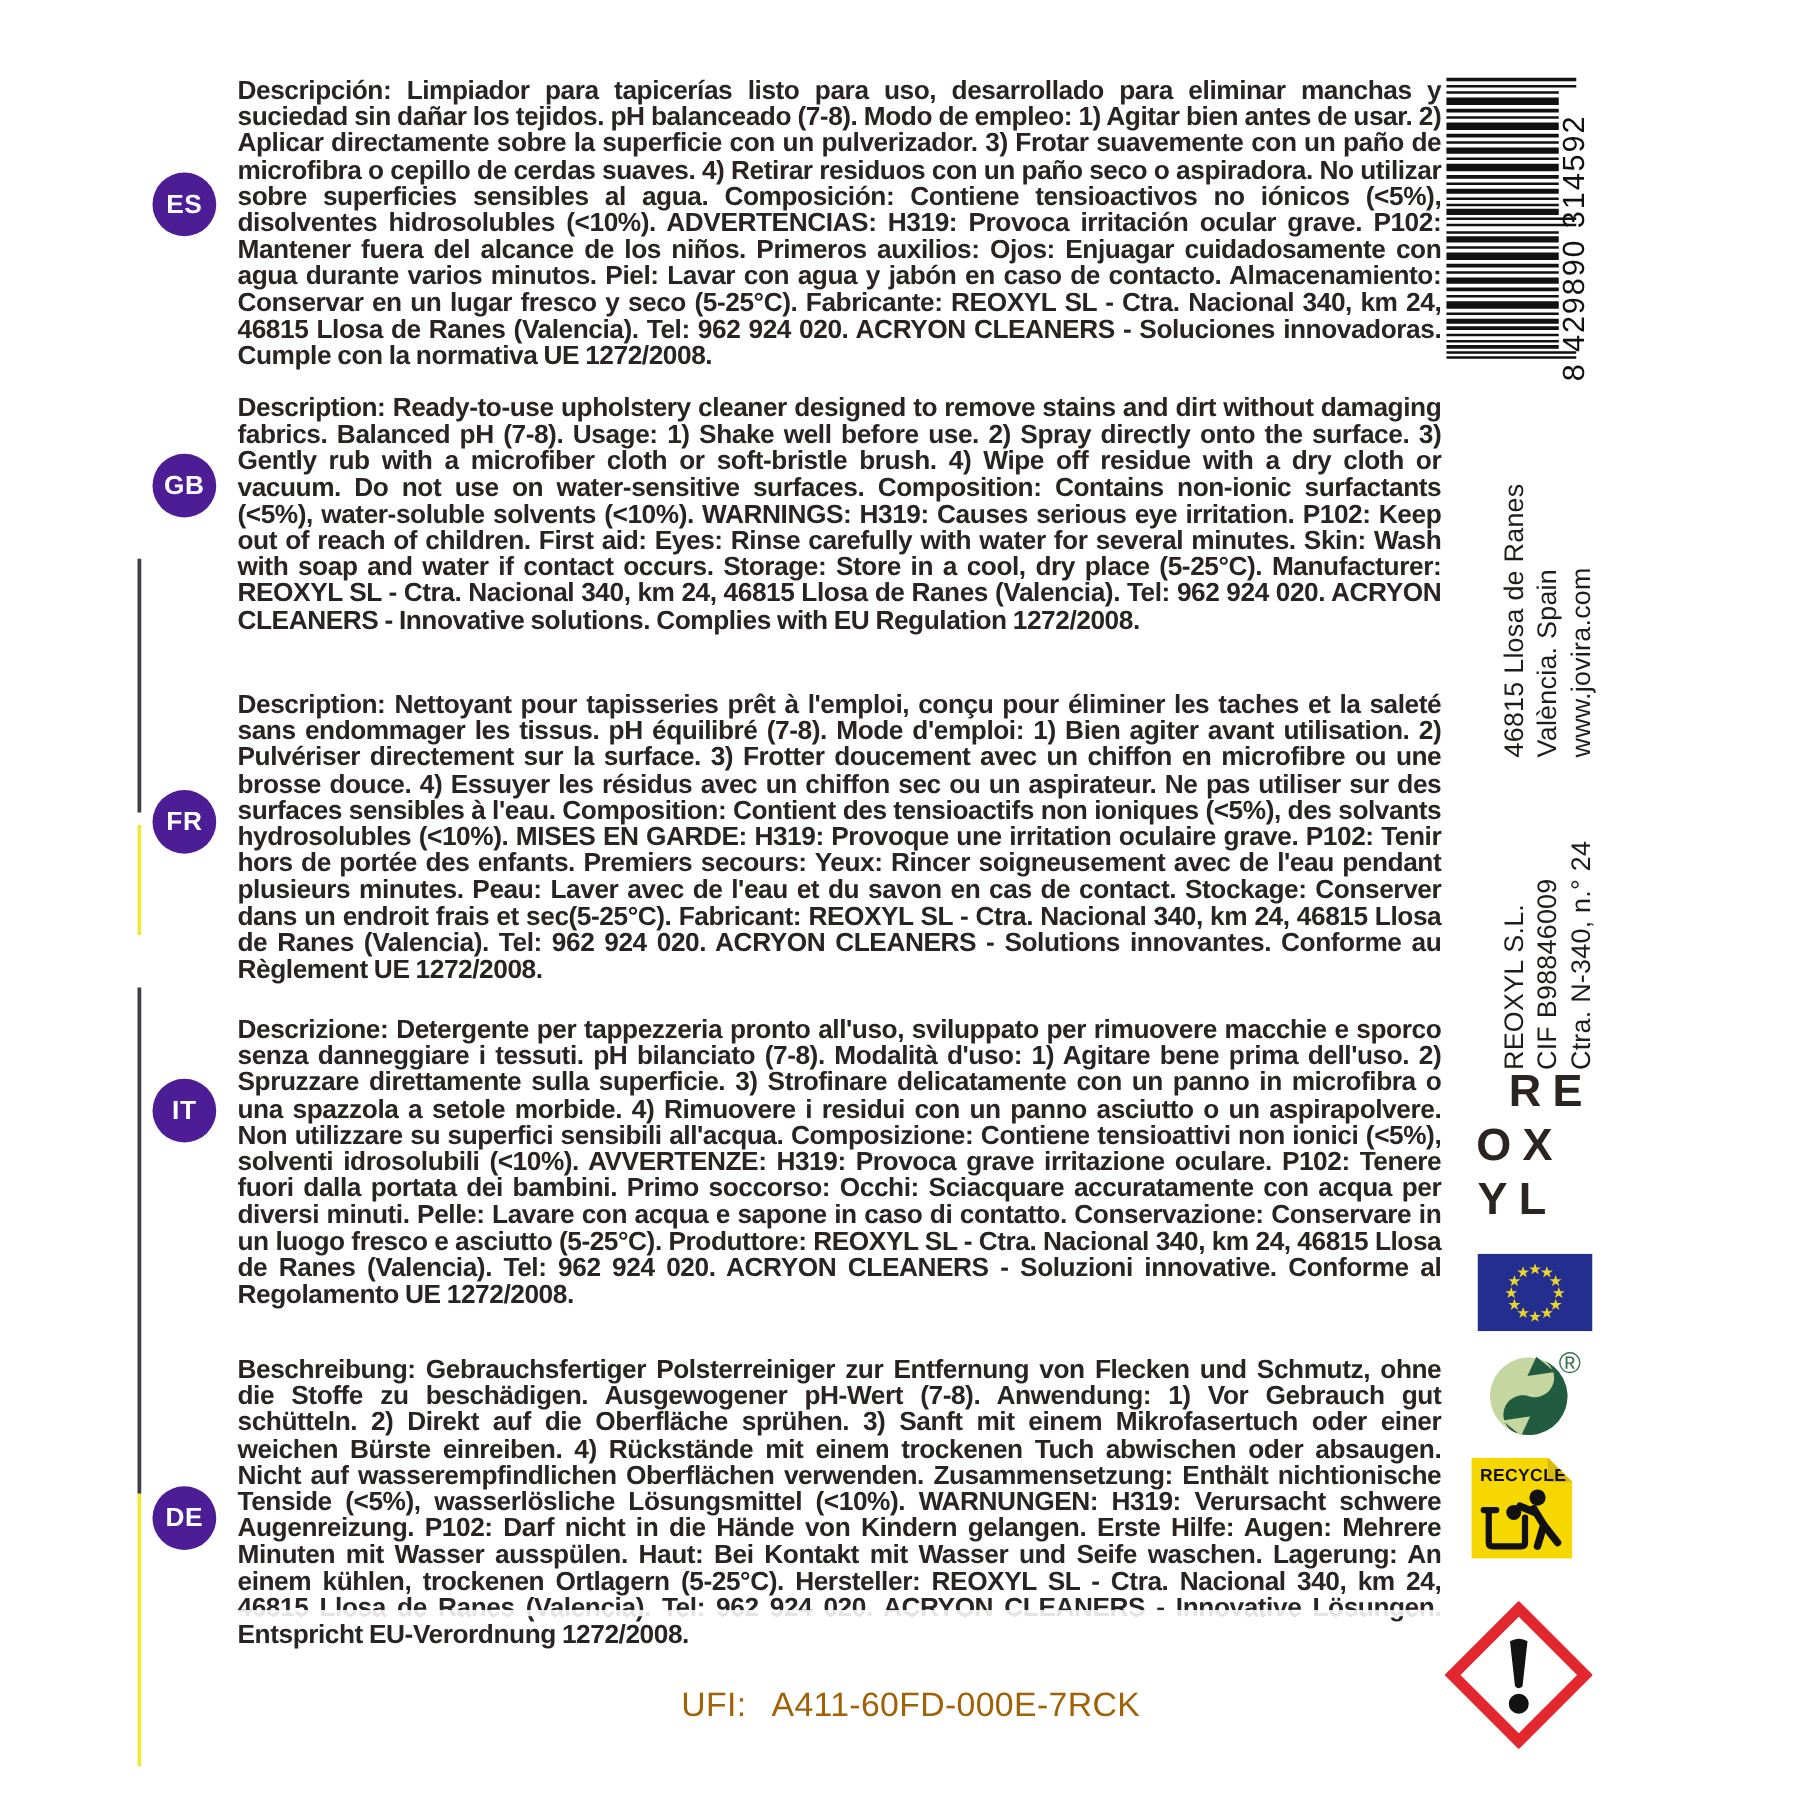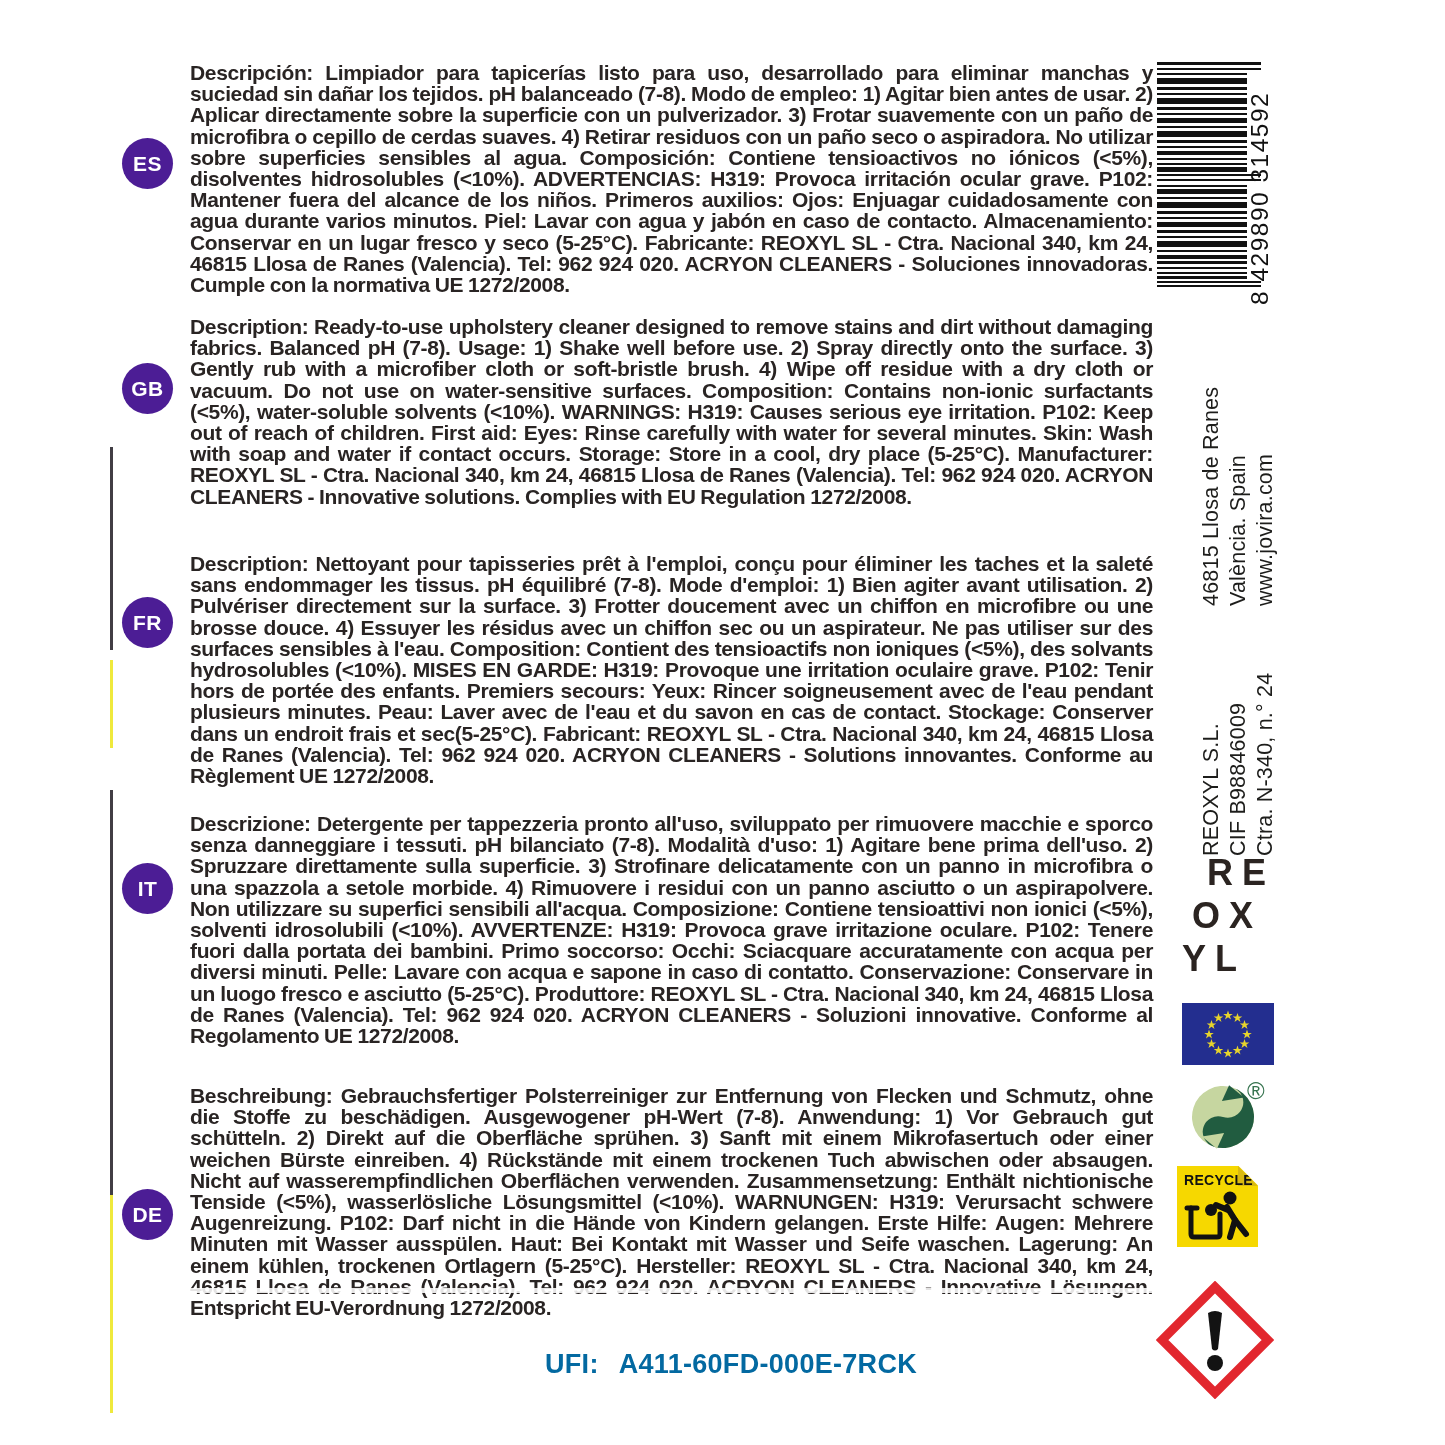--- a/index.html
+++ b/index.html
@@ -19,21 +19,21 @@
          font-size:24.5px;letter-spacing:1.5px;color:#111;font-weight:400;text-align:left;}
   .reoxyl{position:absolute;left:1177px;top:851px;width:100px;font-weight:bold;
           font-size:36px;line-height:43px;color:#2b2421;}
   .reoxyl div{letter-spacing:9px;white-space:nowrap;}
   .recycle{position:absolute;left:1177px;top:1166px;width:81px;height:81px;background:#f6d800;
            clip-path:polygon(0 0,76% 0,100% 24%,100% 100%,0 100%);}
   .recycle .fold{position:absolute;right:0;top:0;width:20px;height:20px;
                  background:#d9ba12;clip-path:polygon(0 0,100% 100%,0 100%);}
   .recycle .rlabel{position:absolute;left:7px;top:6px;font-weight:bold;font-size:14px;
                    letter-spacing:0.3px;color:#111;}
-  .ufi{position:absolute;left:545px;top:1349px;font-weight:bold;font-size:27px;color:#0369a1;
+  .ufi{position:absolute;left:545px;top:1349px;font-weight:normal;font-size:27px;color:#a16207;
        letter-spacing:0.3px;}
   .ufi .val{margin-left:20px;}
   .cutline{position:absolute;left:186px;top:1288px;width:972px;height:5px;
            background:rgba(255,255,255,0.88);}
   .regmark{position:absolute;left:1247px;top:1077px;font-size:24px;color:#35734e;font-weight:400;}
 </style>
 </head>
 <body>
 
 <div class="page">
@@ -42,21 +42,21 @@
   <div class="vseg" style="top:660px;height:88px;background:#efe93c;"></div>
   <div class="vseg" style="top:790px;height:405px;background:#413d44;"></div>
   <div class="vseg" style="top:1195px;height:218px;background:#efe93c;"></div>
 
   <div class="badge" style="top:138px">
       <span>ES</span>
     </div>
   <div class="badge" style="top:363px">
       <span>GB</span>
     </div>
-  <div class="badge" style="top:597px">
+  <div class="badge" style="top:632px">
       <span>FR</span>
     </div>
   <div class="badge" style="top:863px">
       <span>IT</span>
     </div>
   <div class="badge" style="top:1189px">
       <span>DE</span>
     </div>
 
   <p class="ltext" style="top:62px">Descripción: Limpiador para tapicerías listo para uso, desarrollado para eliminar manchas y suciedad sin dañar los tejidos. pH balanceado (7-8). Modo de empleo: 1)  Agitar bien antes de usar. 2) Aplicar directamente sobre la superficie con un pulverizador. 3) Frotar suavemente con un paño de microfibra o cepillo de cerdas suaves. 4) Retirar residuos con un paño seco o aspiradora. No utilizar sobre superficies sensibles al agua. Composición: Contiene tensioactivos no iónicos (&lt;5%), disolventes hidrosolubles (&lt;10%). ADVERTENCIAS: H319: Provoca irritación ocular grave. P102: Mantener fuera del alcance de los niños. Primeros auxilios: Ojos: Enjuagar cuidadosamente con agua durante varios minutos. Piel: Lavar con agua y jabón en caso de contacto. Almacenamiento: Conservar en un lugar fresco y seco (5-25°C). Fabricante: REOXYL SL - Ctra. Nacional 340, km 24, 46815 Llosa de Ranes (Valencia). Tel: 962 924 020. ACRYON CLEANERS - Soluciones innovadoras. Cumple con la normativa UE 1272/2008.</p>
@@ -116,21 +116,21 @@
     <div>www.jovira.com</div>
   </div>
   <div class="company rot" style="left:1114px;top:690px">
     <div>REOXYL S.L.</div>
     <div>CIF B98846009</div>
     <div>Ctra. N-340, n.° 24</div>
   </div>
 
   <div class="reoxyl">
     <div style="margin-left:30px">RE</div>
-    <div style="margin-left:15px">OX</div>
+    <div style="margin-left:4px">OX</div>
     <div style="margin-left:5px">YL</div>
   </div>
 
   <svg style="position:absolute;left:1182px;top:1003px" width="92" height="62" viewBox="0 0 92 62">
     <rect width="92" height="62" fill="#232e8f"></rect>
     <g fill="#e7d42c">
       <g id="eustars">
         <polygon id="star" points="46,7.5 47.2,10.9 50.8,10.9 47.9,13 49,16.4 46,14.3 43,16.4 44.1,13 41.2,10.9 44.8,10.9" transform="translate(0,0)"></polygon>
       </g>
       <polygon points="46,45.5 47.2,48.9 50.8,48.9 47.9,51 49,54.4 46,52.3 43,54.4 44.1,51 41.2,48.9 44.8,48.9"></polygon>

